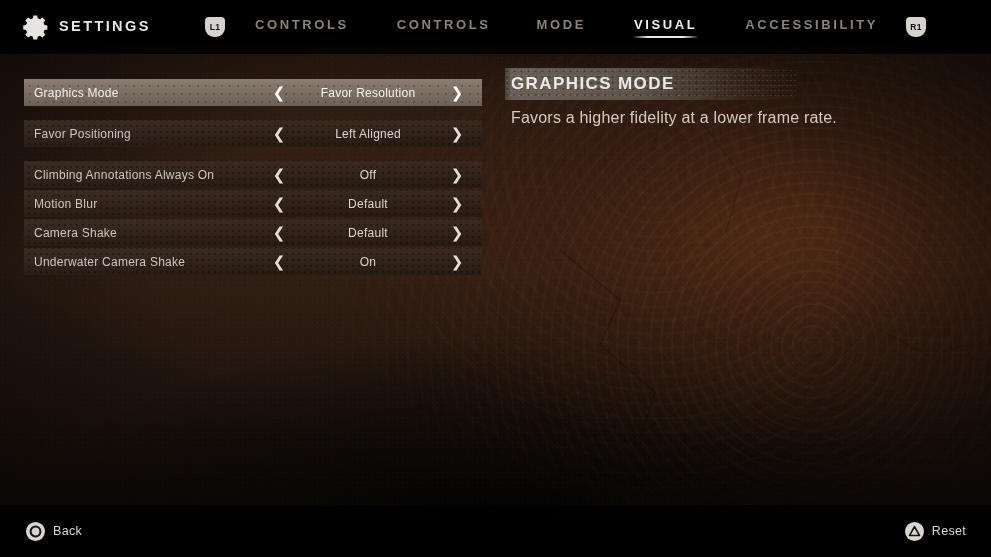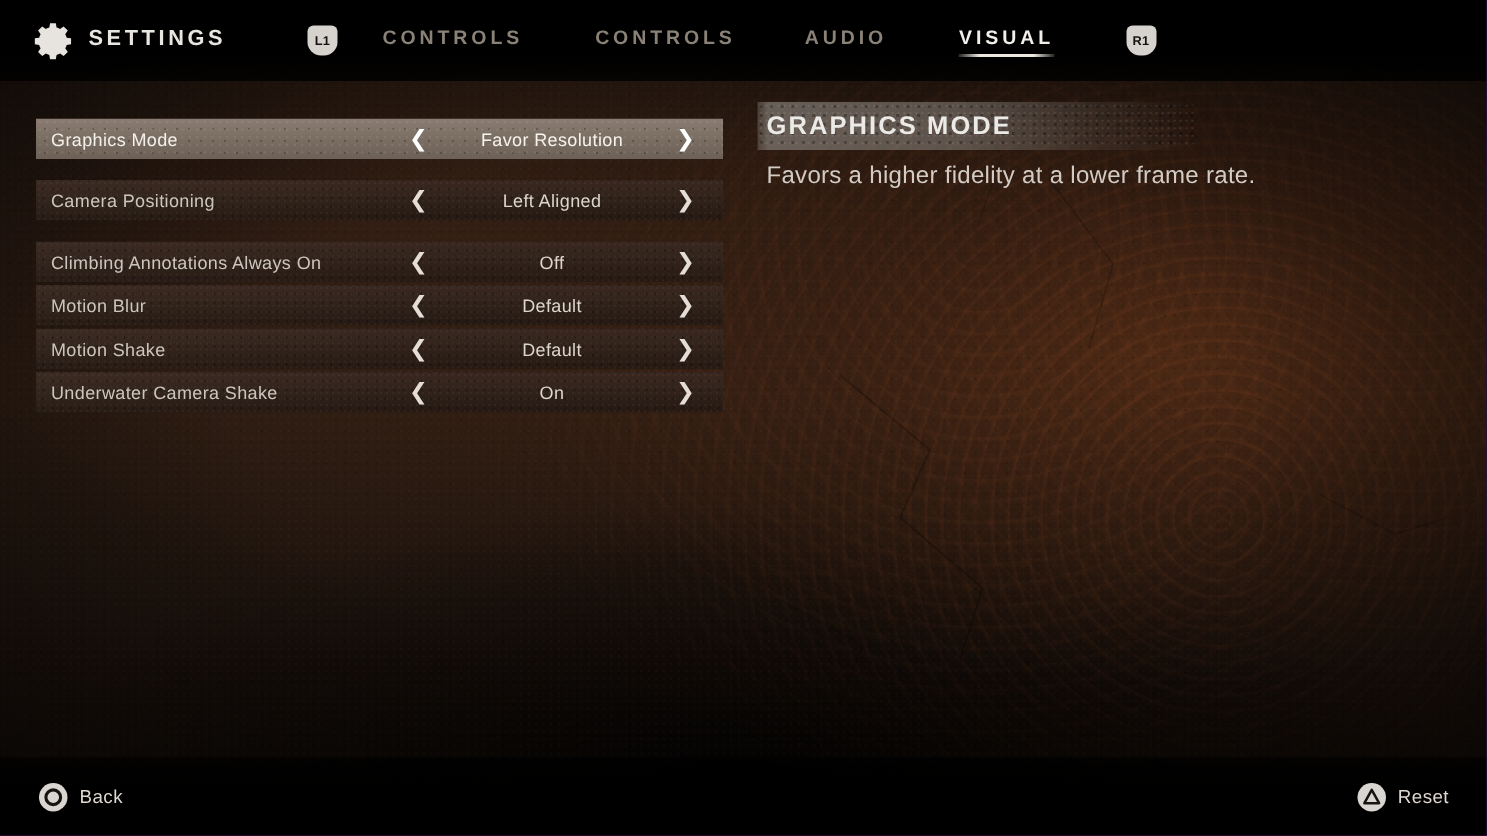--- a/index.html
+++ b/index.html
@@ -274,24 +274,27 @@
           <span class="lbl">L1</span>
         </div>
 
         <div class="tab" style="margin-right:48px;">
           <span>CONTROLS</span>
         </div>
         <div class="tab" style="margin-right:46px;">
           <span>CONTROLS</span>
         </div>
         <div class="tab" style="margin-right:48px;">
-          <span>AUDIO</span>
+          <span>MODE</span>
         </div>
         <div class="tab active" style="margin-right:48px;">
           <span>VISUAL</span>
+        </div>
+        <div class="tab" style="margin-right:28px;">
+          <span>ACCESSIBILITY</span>
         </div>
 
         <div class="bumper">
           <span class="shield"></span>
           <span class="lbl">R1</span>
         </div>
       </div>
 
     </div>
   </div>
@@ -305,21 +308,21 @@
         <span class="row-label">Graphics Mode</span>
         <span class="row-left-arrow">❮</span>
         <span class="row-value">Favor Resolution</span>
         <span class="row-right-arrow">❯</span>
       </div>
     </div>
 
     <div class="group">
       <div class="row">
         <span class="row-bg"></span>
-        <span class="row-label">Camera Positioning</span>
+        <span class="row-label">Favor Positioning</span>
         <span class="row-left-arrow">❮</span>
         <span class="row-value">Left Aligned</span>
         <span class="row-right-arrow">❯</span>
       </div>
     </div>
 
     <div class="group">
       <div class="row">
         <span class="row-bg"></span>
         <span class="row-label">Climbing Annotations Always On</span>
@@ -331,21 +334,21 @@
       <div class="row">
         <span class="row-bg"></span>
         <span class="row-label">Motion Blur</span>
         <span class="row-left-arrow">❮</span>
         <span class="row-value">Default</span>
         <span class="row-right-arrow">❯</span>
       </div>
 
       <div class="row">
         <span class="row-bg"></span>
-        <span class="row-label">Motion Shake</span>
+        <span class="row-label">Camera Shake</span>
         <span class="row-left-arrow">❮</span>
         <span class="row-value">Default</span>
         <span class="row-right-arrow">❯</span>
       </div>
 
       <div class="row">
         <span class="row-bg"></span>
         <span class="row-label">Underwater Camera Shake</span>
         <span class="row-left-arrow">❮</span>
         <span class="row-value">On</span>

